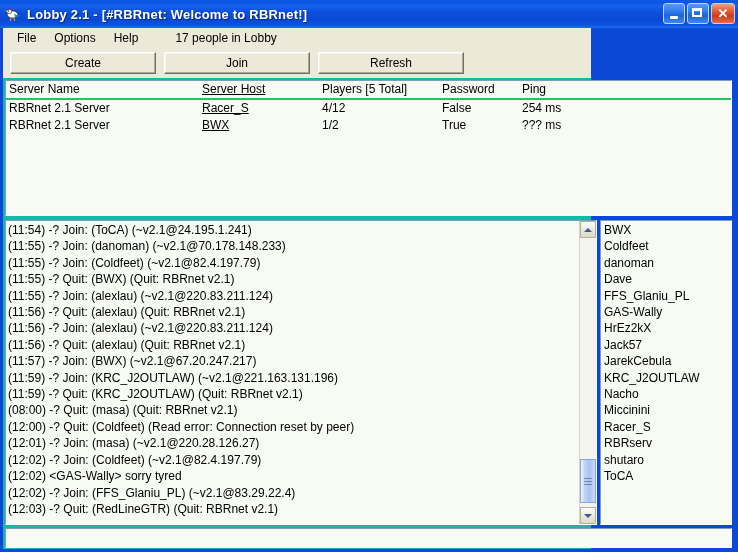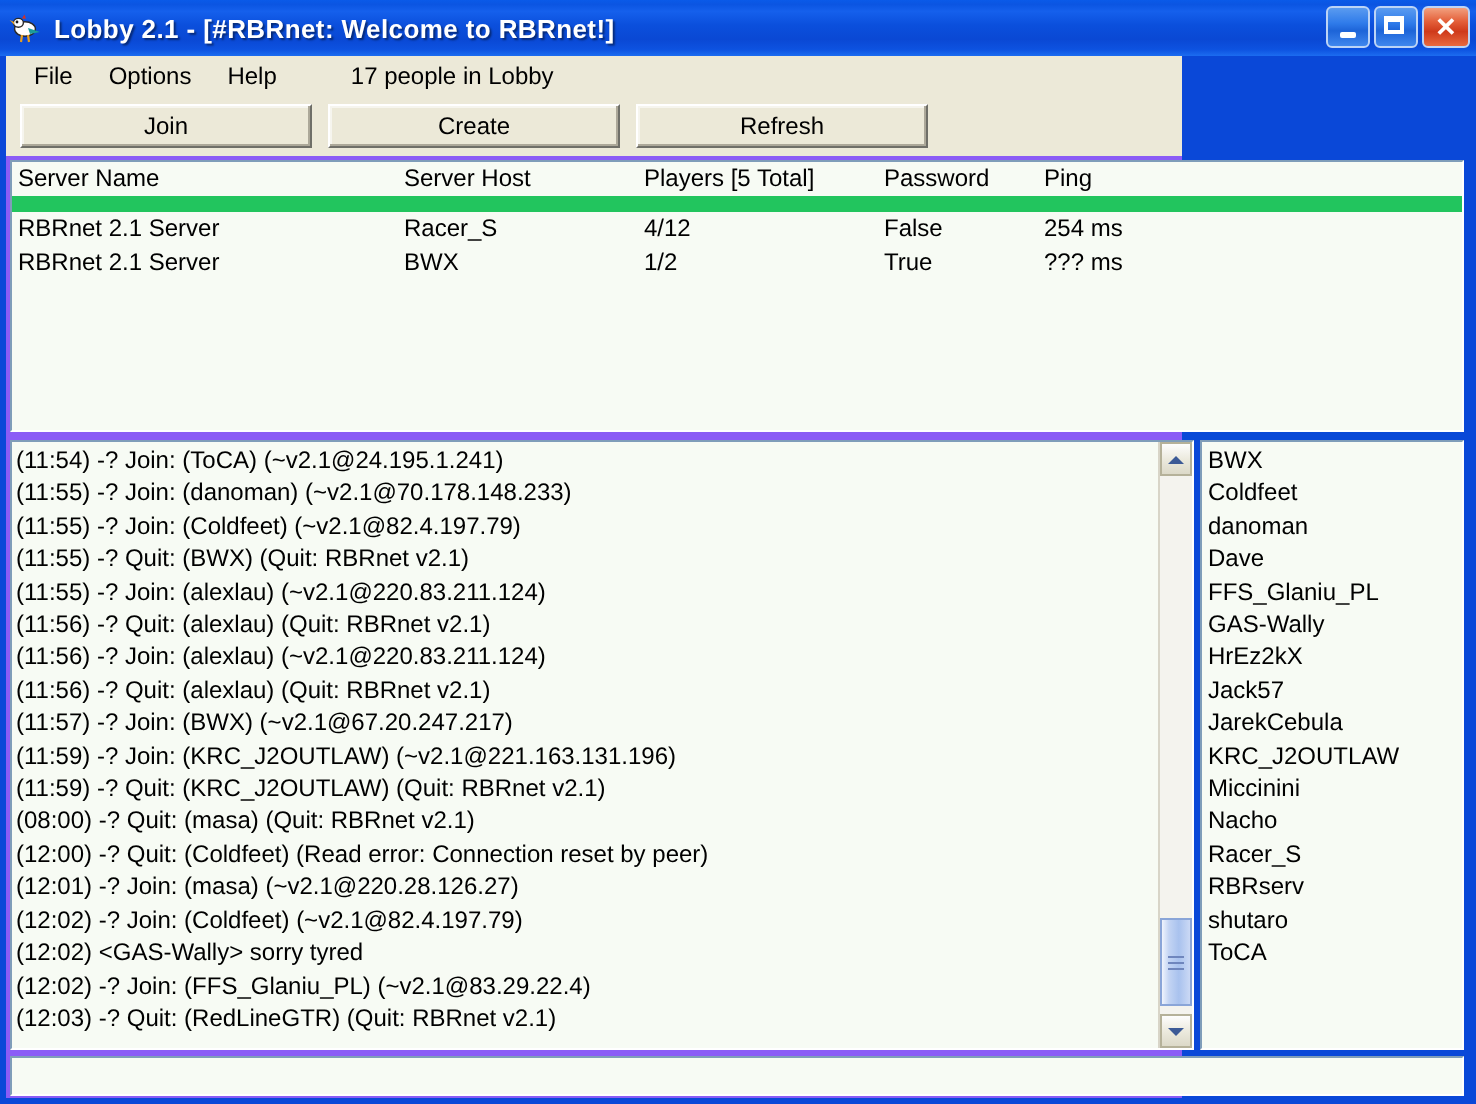--- a/index.html
+++ b/index.html
@@ -99,21 +99,21 @@
     font-family: "Liberation Sans", sans-serif;
   }
 
   
   .client {
     position: absolute;
     left: 3px;
     top: 28px;
     width: 588px;
     height: 521px;
-    background: #8b5cf6;
+    background: #14b8a6;
     box-sizing: border-box;
   }
 
   
   .menubar {
     height: 20px;
     background: #ece9d8;
     display: flex;
     align-items: center;
     font-size: 12px;
@@ -166,39 +166,39 @@
     height: 136px;
     background: #f7fbf4;
     border: 1px solid;
     border-color: #7f9db9 #ffffff #ffffff #7f9db9;
     box-sizing: border-box;
     overflow: hidden;
   }
   .sl-header {
     position: relative;
     height: 17px;
-    border-bottom: 8px solid #22c55e;
+    border-bottom: 2px solid #22c55e;
     font-size: 12px;
     color: #000000;
     background: #f7fbf4;
     text-align: right;
   }
   .sl-header .col, .sl-row .col {
     position: absolute;
     top: 1px;
     white-space: nowrap;
   }
   .sl-row {
     position: relative;
     height: 17px;
     font-size: 12px;
     color: #000000;
   }
   .c-name { left: 3px; }
-  .c-host { left: 196px; }
+  .c-host { left: 196px; text-decoration: underline; }
   .c-players { left: 316px; }
   .c-password { left: 436px; }
   .c-ping { left: 516px; }
 
   
   .chatpanel {
     position: absolute;
     left: 2px;
     top: 192px;
     width: 592px;
@@ -349,22 +349,22 @@
   <div class="client">
 
     <div class="menubar">
       <div class="menuitem">File</div>
       <div class="menuitem">Options</div>
       <div class="menuitem">Help</div>
       <div class="people-count">17 people in Lobby</div>
     </div>
 
     <div class="toolbar">
+      <div class="tool-btn create">Create</div>
       <div class="tool-btn join">Join</div>
-      <div class="tool-btn create">Create</div>
       <div class="tool-btn refresh">Refresh</div>
     </div>
 
     <div class="serverlist">
       <div class="sl-header">
         <div class="col c-name">Server Name</div>
         <div class="col c-host">Server Host</div>
         <div class="col c-players">Players [5 Total]</div>
         <div class="col c-password">Password</div>
         <div class="col c-ping">Ping</div>
@@ -423,22 +423,22 @@
         <div class="userline">BWX</div>
         <div class="userline">Coldfeet</div>
         <div class="userline">danoman</div>
         <div class="userline">Dave</div>
         <div class="userline">FFS_Glaniu_PL</div>
         <div class="userline">GAS-Wally</div>
         <div class="userline">HrEz2kX</div>
         <div class="userline">Jack57</div>
         <div class="userline">JarekCebula</div>
         <div class="userline">KRC_J2OUTLAW</div>
+        <div class="userline">Nacho</div>
         <div class="userline">Miccinini</div>
-        <div class="userline">Nacho</div>
         <div class="userline">Racer_S</div>
         <div class="userline">RBRserv</div>
         <div class="userline">shutaro</div>
         <div class="userline">ToCA</div>
       </div>
 
     <div class="inputbar">
       <input type="text" id="msg-input" placeholder="" style="">
     </div>
 

